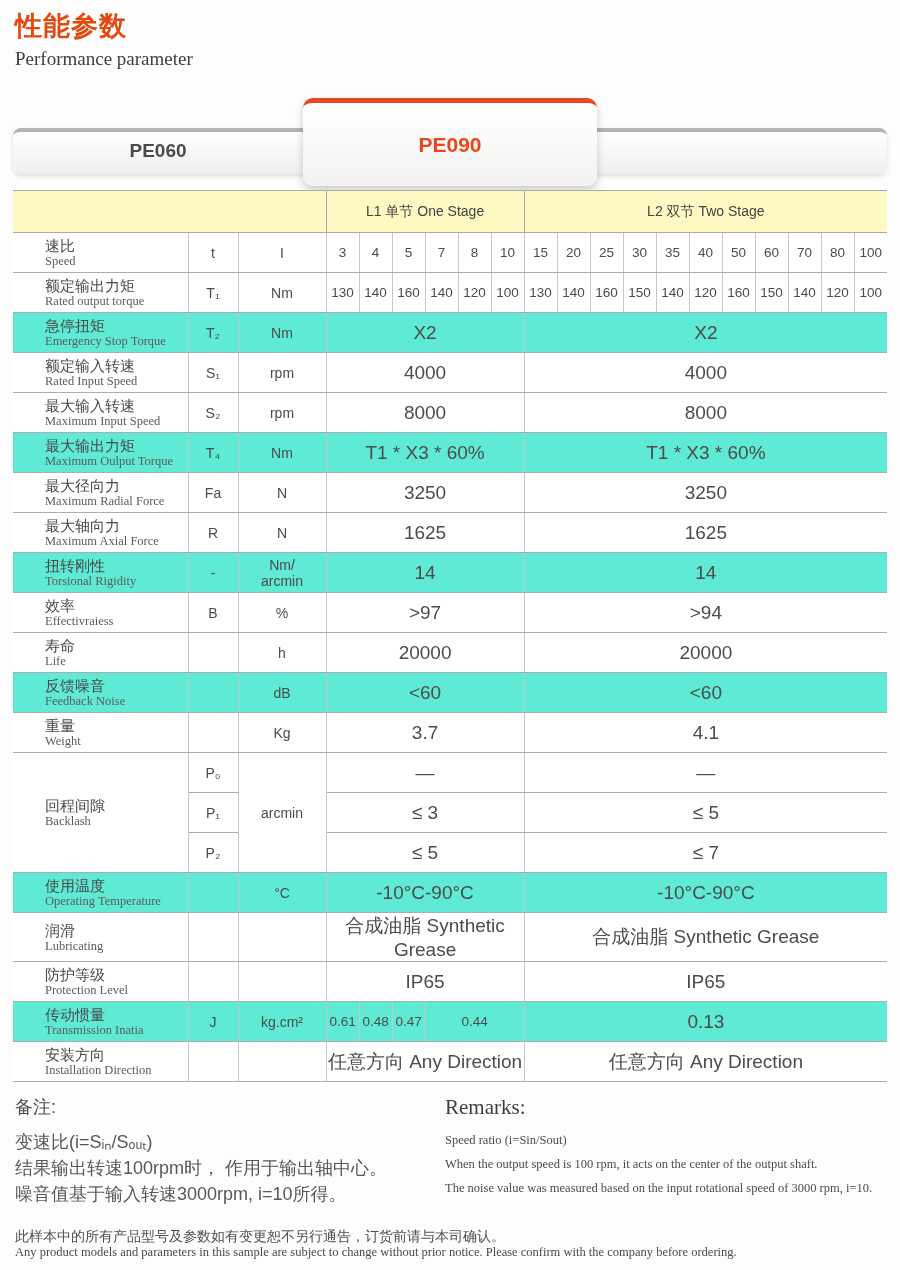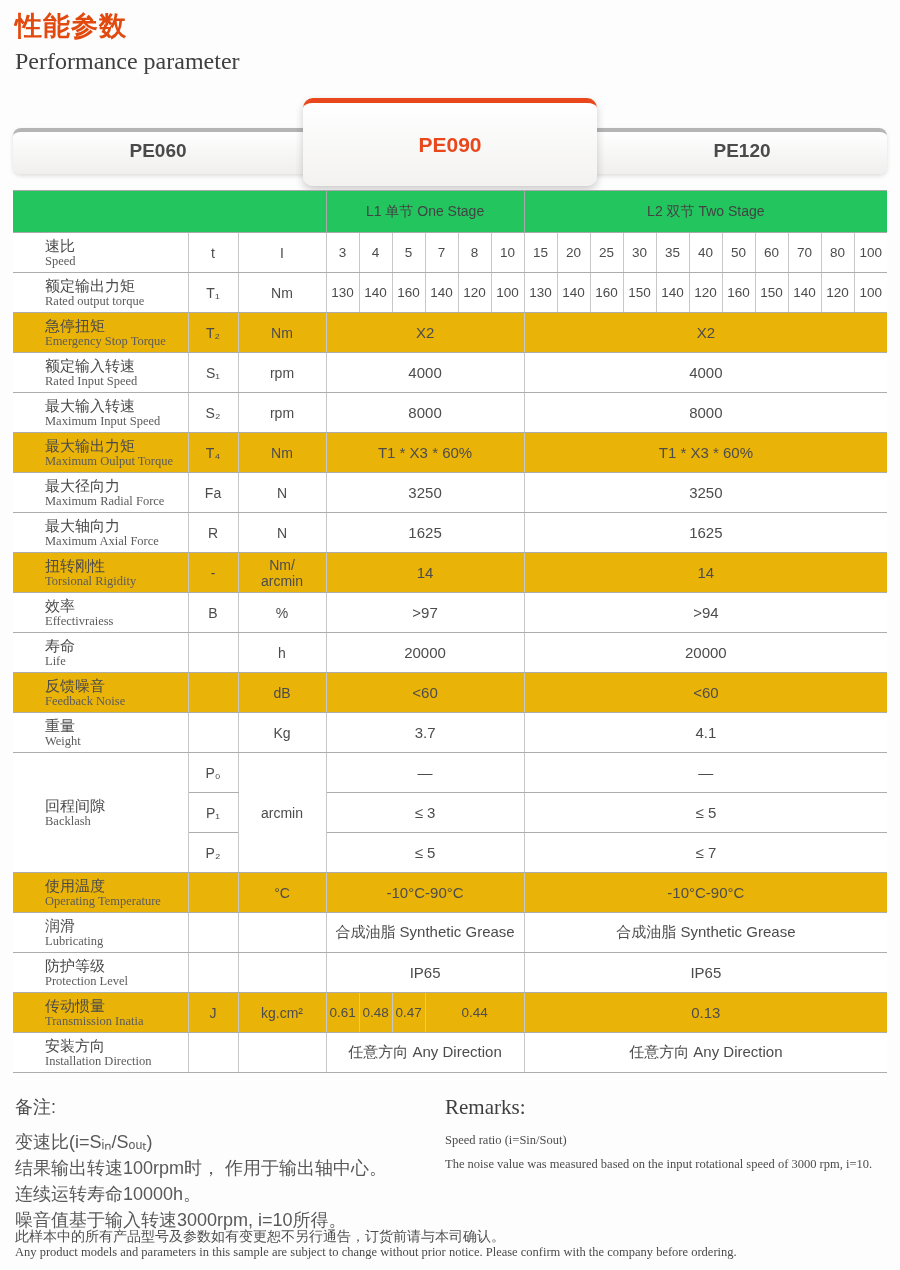--- a/index.html
+++ b/index.html
@@ -6,21 +6,21 @@
   html,body { width:900px; }
   body {
     width:900px; height:1270px; background:#fdfdfd;
     font-family:"Liberation Sans", sans-serif; color:#4c4c4c;
     position:relative; overflow:hidden;
   }
 
   
   .titleblock { position:absolute; left:15px; top:8px; }
   .title-cn { font-size:27px; font-weight:bold; color:#e1490f; letter-spacing:1px; }
-  .title-en { font-size:24px; color:#3f3f3f; margin-top:4px; font-family:"Liberation Serif", serif; }
+  .title-en { font-size:19px; color:#3f3f3f; margin-top:4px; font-family:"Liberation Serif", serif; }
 
   
   .tabs { position:absolute; left:13px; top:98px; width:874px; height:85px; }
   .tabbar {
     position:absolute; left:0; top:30px; width:874px; height:46px;
     border-radius:8px; border-top:4px solid #b5b5b5;
     background:linear-gradient(#ffffff, #f0efee);
     box-shadow:0 2px 4px rgba(0,0,0,0.13);
   }
   .tabseg { position:absolute; top:30px; height:46px; display:flex; align-items:center; justify-content:center;
@@ -43,28 +43,28 @@
   }
   .spec col.c-param { width:175px; } .spec col.c-sym { width:50px; } .spec col.c-unit { width:88px; }
   .spec col.c-v { width:33px; }
   .spec td {
     border:1px solid #c8c8c8; border-top:1px solid #adadad; border-bottom:1px solid #adadad;
     height:40px; text-align:center; vertical-align:middle;
     font-size:14px; color:#4c4c4c; background:#ffffff; padding:0 1px;
   }
   .spec tr td:first-child { border-left:none; }
   .spec tr td:last-child  { border-right:none; }
-  .spec tr.hdr td { background:#22c55e; height:42px; font-size:14px; color:#434343; border-color:#a9a9a9; }
-  .spec tr.sh td { background:#eab308; }
+  .spec tr.hdr td { background:#fef9c3; height:42px; font-size:14px; color:#434343; border-color:#a9a9a9; }
+  .spec tr.sh td { background:#5eead4; }
   .spec td.param { text-align:left; padding-left:32px; }
   .spec td.param .cn { display:block; font-size:15px; color:#4a4a4a; line-height:17px; }
   .spec td.param .en { display:block; font-size:12.5px; color:#5c5c5c; line-height:14px; font-family:Liberation Serif, serif; }
   .spec td.unit, .spec td.val { white-space:pre-line; }
   .spec td.num { font-size:13.5px; }
-  .spec td.val { font-size:15px; }
+  .spec td.val { font-size:19px; }
 
   
   .notes { position:absolute; left:15px; top:1095px; width:872px; display:flex; }
   .notes .colL { width:430px; }
   .notes .colR { width:442px; }
   .notes-title-cn { font-size:18px; color:#4c4c4c; margin-bottom:10px; }
   .notes-line-cn { font-size:18px; color:#585858; line-height:26px; }
   .notes-title-en { font-size:21px; color:#3f3f3f; margin-bottom:8px; font-family:"Liberation Serif", serif; }
   .notes-line-en { font-size:12.5px; color:#4c4c4c; line-height:24px; font-family:"Liberation Serif", serif; }
 
@@ -76,21 +76,20 @@
 <body>
 
 <div class="titleblock">
   <div class="title-cn">性能参数</div>
   <div class="title-en">Performance parameter</div>
 </div>
 
 <div class="tabs">
   <div class="tabbar"></div>
   <div class="tabseg left">PE060</div>
-  <div class="tabseg right">PE120</div>
   <div class="tab-active">PE090</div>
 </div>
 
 <table class="spec">
   <colgroup>
     <col class="c-param">
       <col class="c-sym">
       <col class="c-unit">
     <col class="c-v">
       <col class="c-v">
@@ -371,26 +370,26 @@
     <td class="val" colspan="11">任意方向 Any Direction</td>
   </tr>
 </tbody>
   </table>
 
 <div class="notes">
   <div class="colL">
     <div class="notes-title-cn">备注:</div>
     <div class="notes-line-cn">变速比(i=Sᵢₙ/Sₒᵤₜ)</div>
     <div class="notes-line-cn">结果输出转速100rpm时， 作用于输出轴中心。</div>
-    <div class="notes-line-cn">连续运转寿命10000h。</div>
     <div class="notes-line-cn">噪音值基于输入转速3000rpm, i=10所得。</div>
   </div>
   <div class="colR">
     <div class="notes-title-en">Remarks:</div>
     <div class="notes-line-en">Speed ratio (i=Sin/Sout)</div>
+    <div class="notes-line-en">When the output speed is 100 rpm, it acts on the center of the output shaft.</div>
     <div class="notes-line-en">The noise value was measured based on the input rotational speed of 3000 rpm, i=10.</div>
   </div>
 </div>
 
 <div class="disclaimer">
   <div class="disc-cn">此样本中的所有产品型号及参数如有变更恕不另行通告，订货前请与本司确认。</div>
   <div class="disc-en">Any product models and parameters in this sample are subject to change without prior notice. Please confirm with the company before ordering.</div>
 </div>
 
 </body></html>

